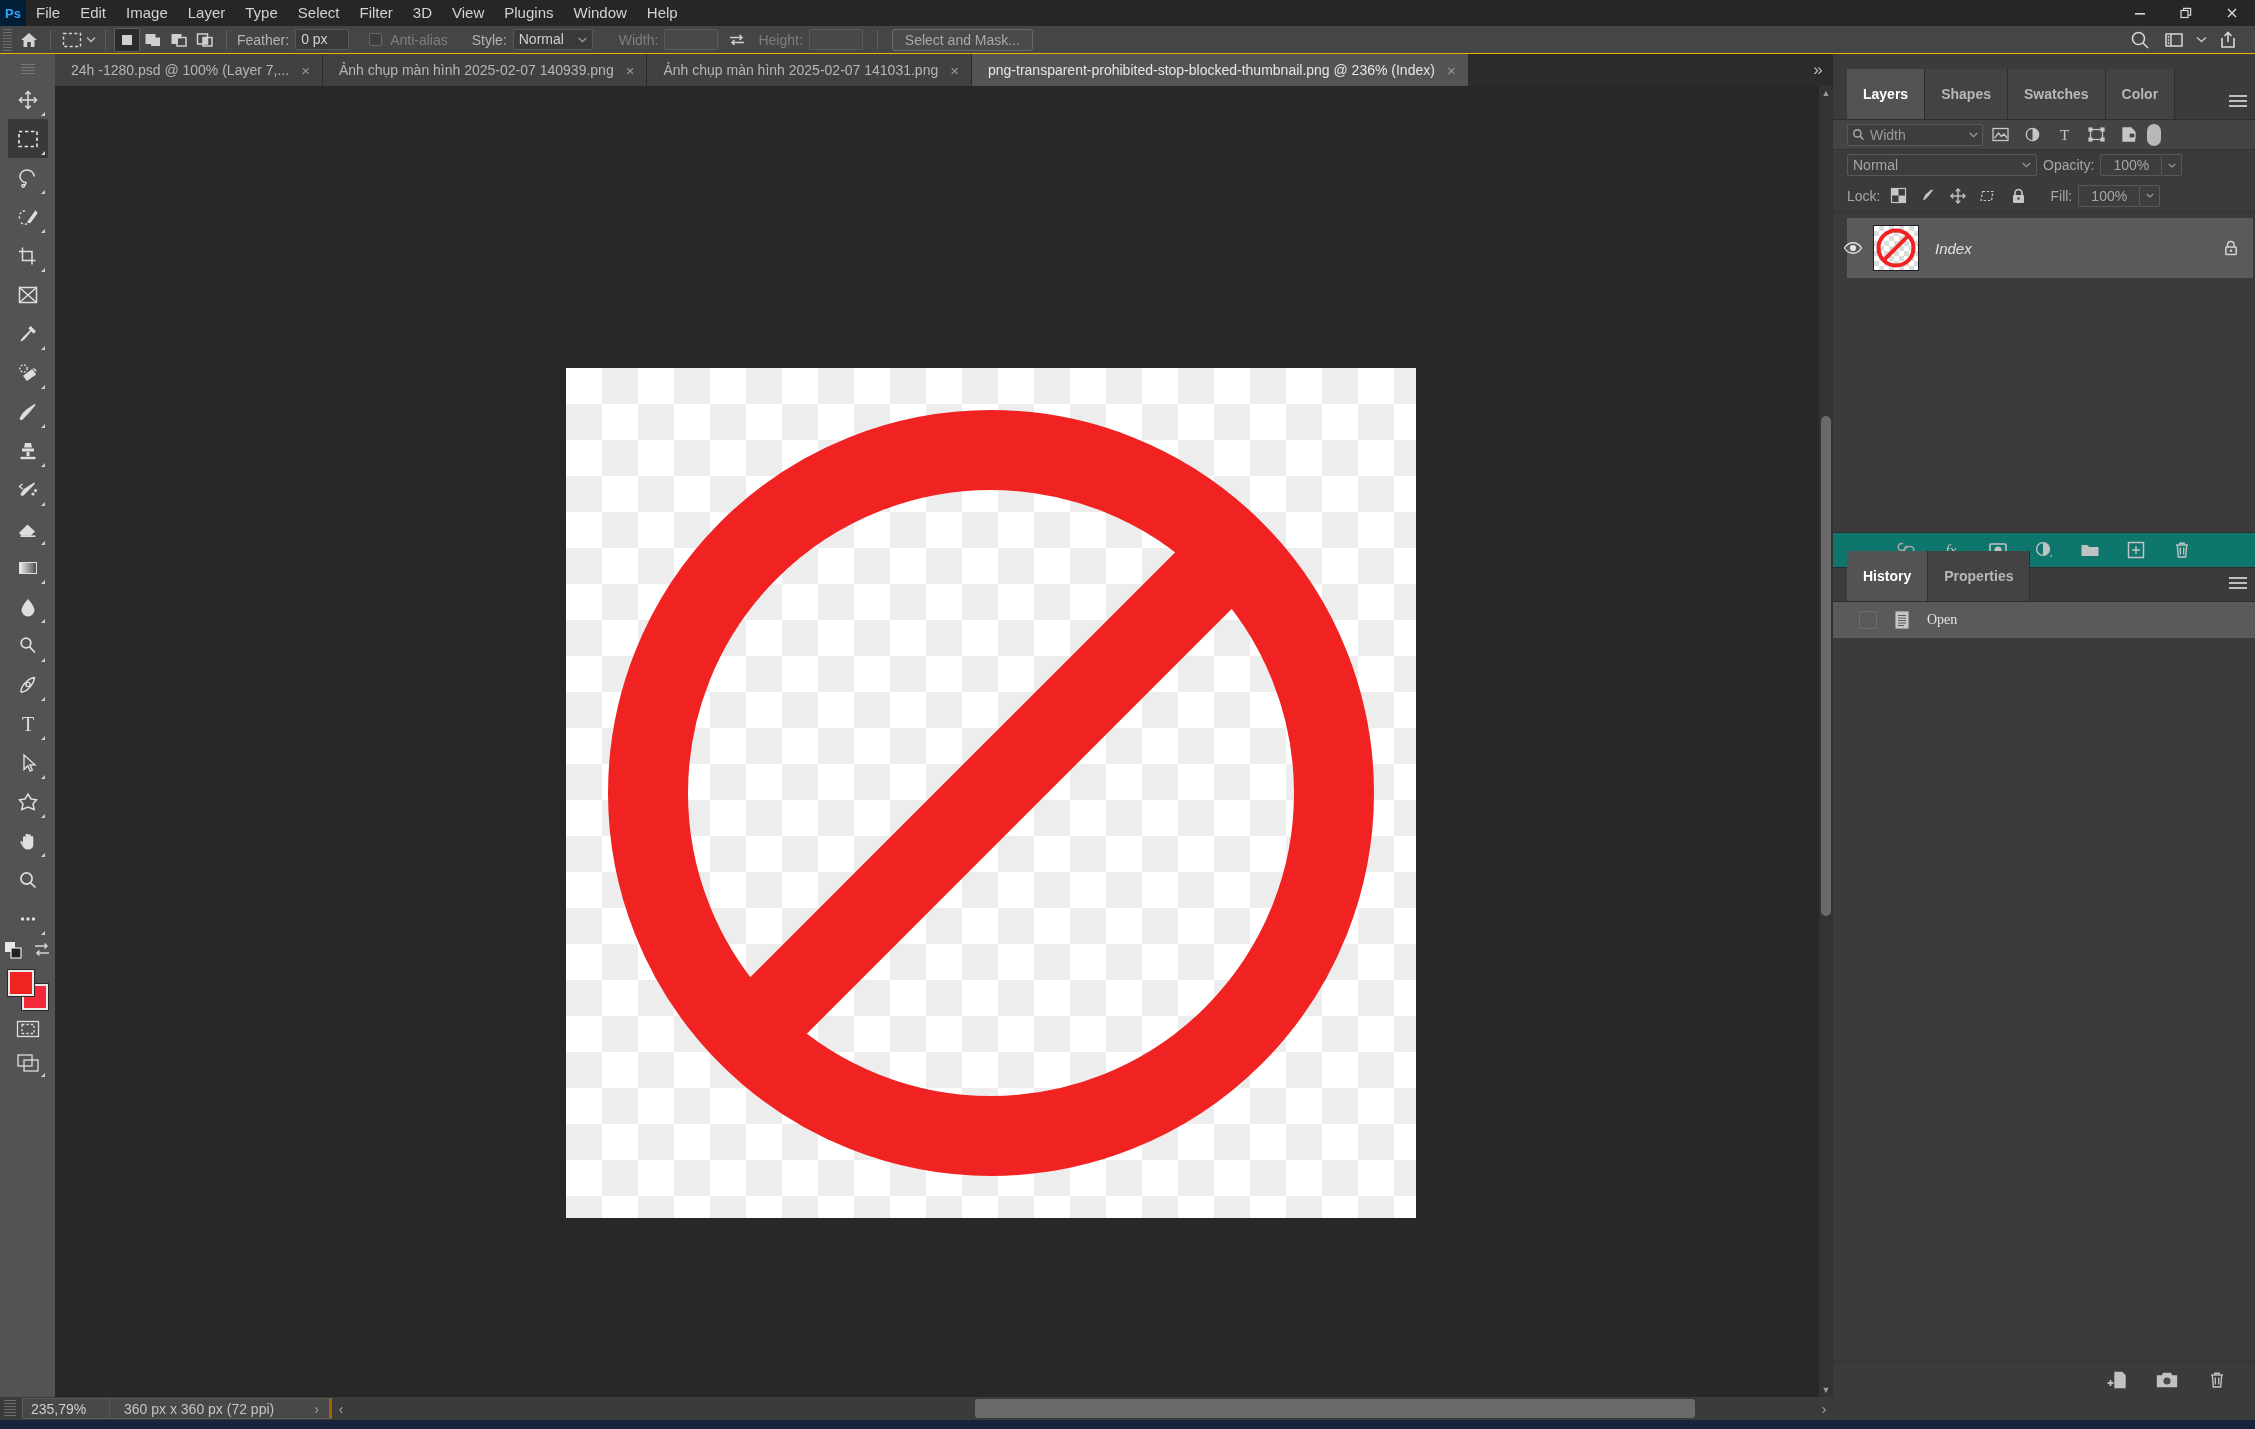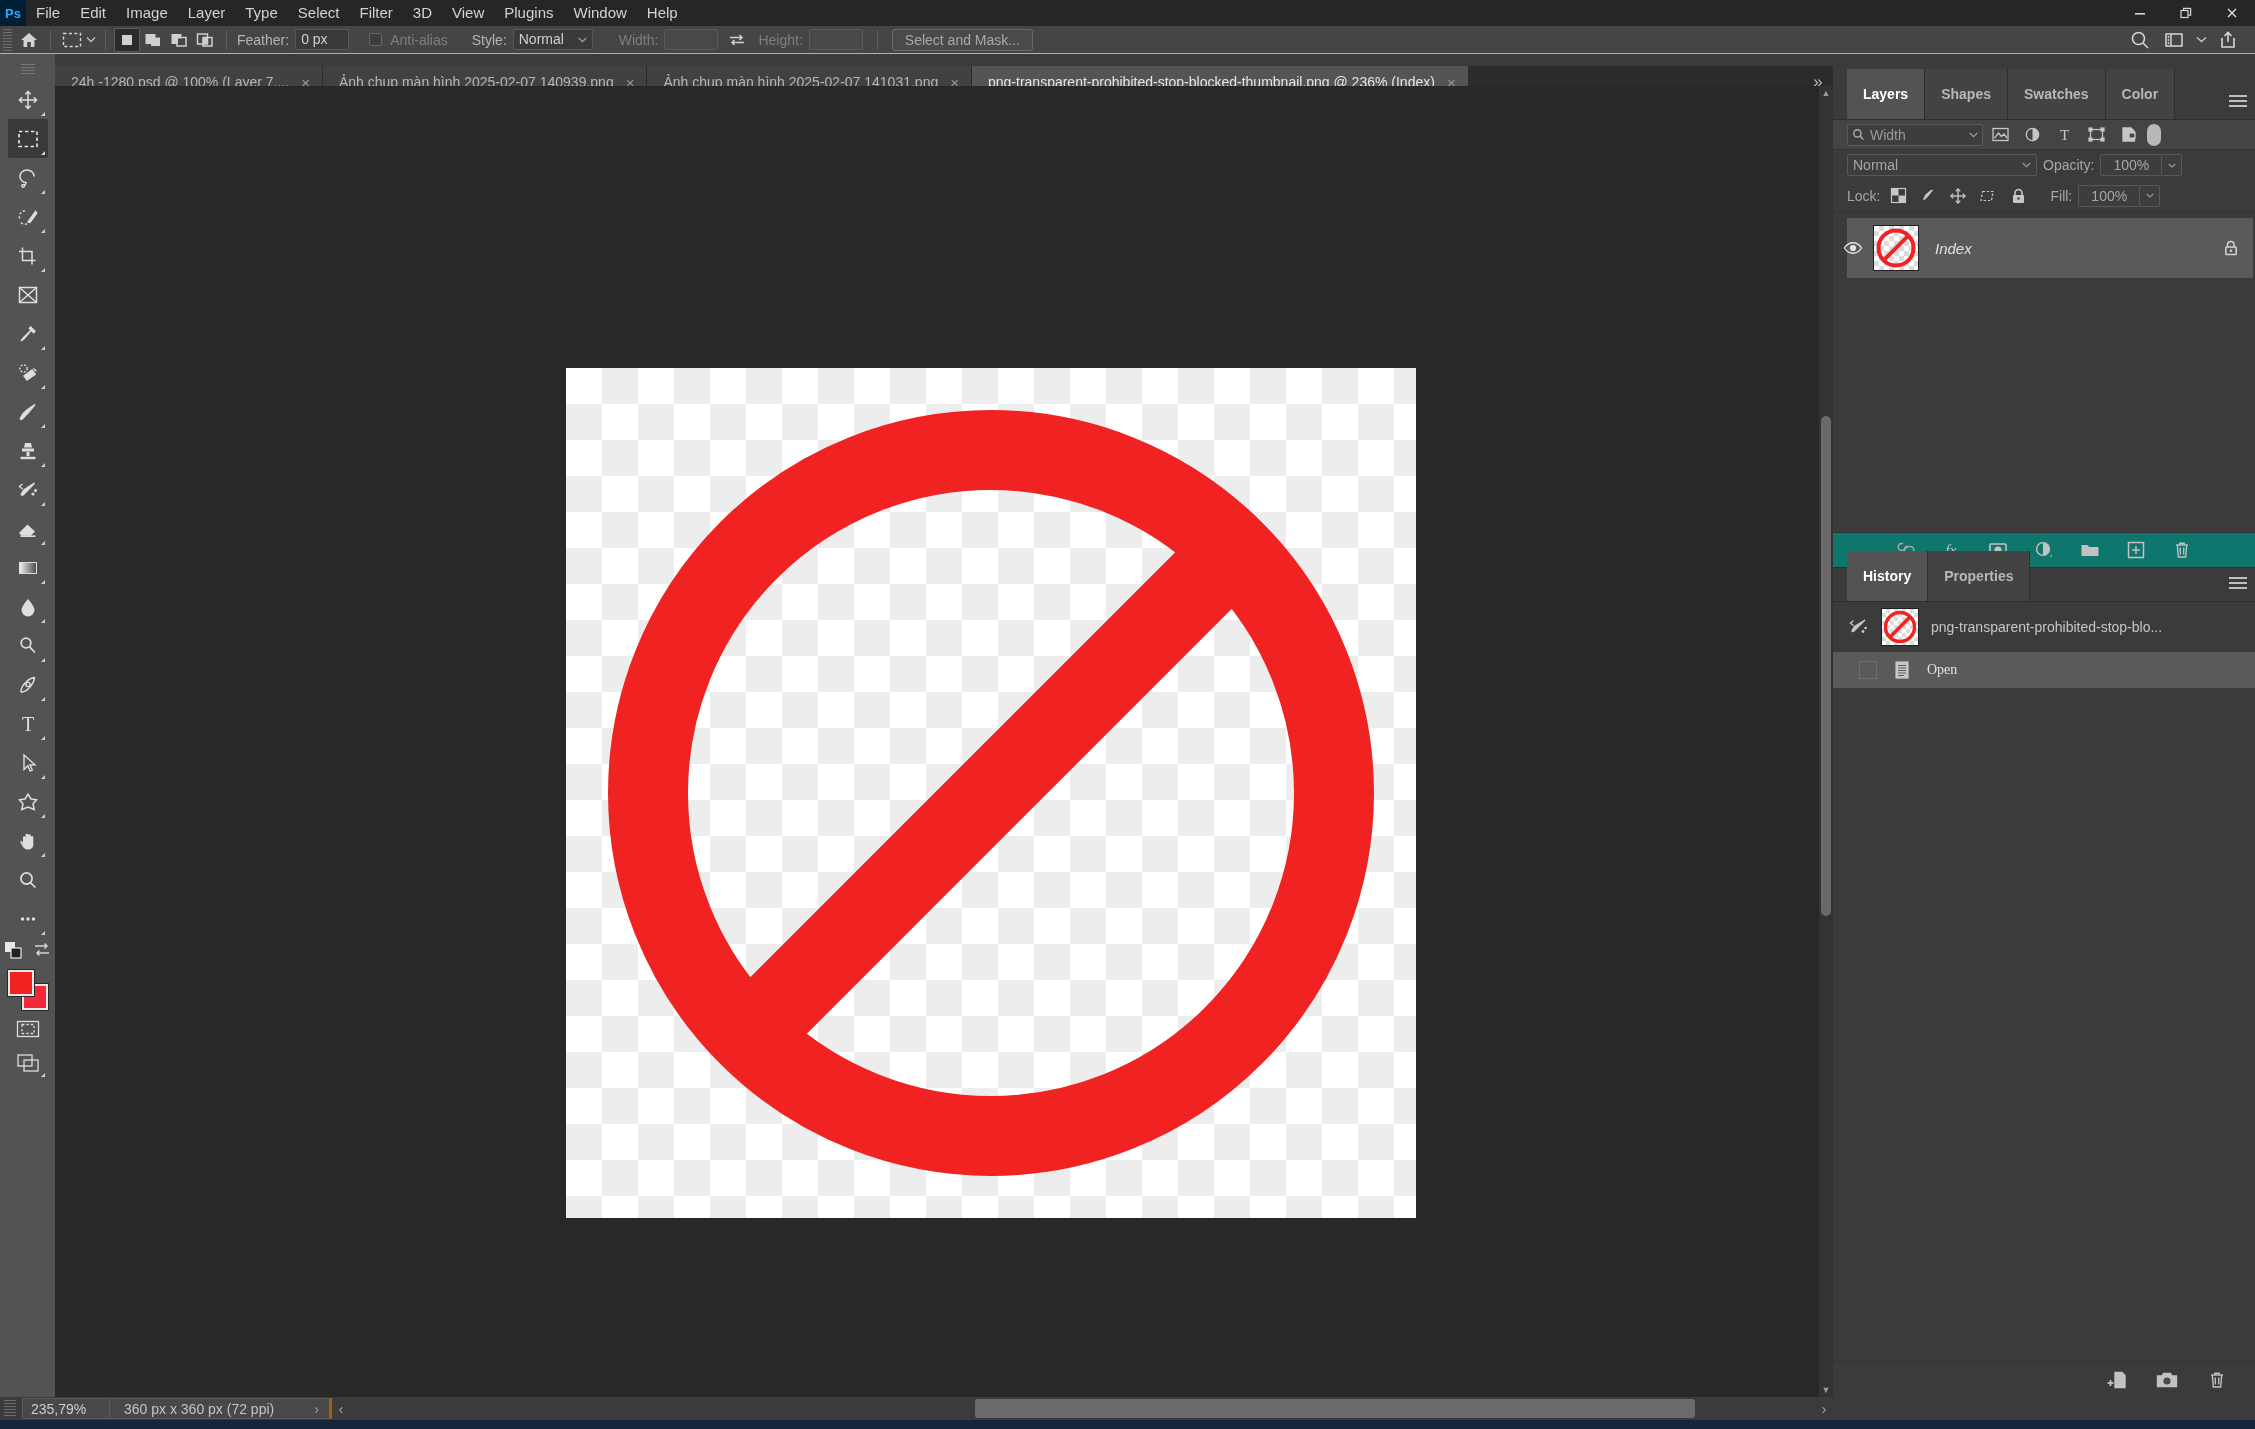--- a/index.html
+++ b/index.html
@@ -40,21 +40,21 @@
   .ob-input.w{width:54px;}
   .ob-check{width:13px;height:13px;border:1px solid #666;background:#3d3d3d;border-radius:2px;margin-right:6px;}
   .ob-select{height:21px;width:80px;background:#3a3a3a;border:1px solid #585858;border-radius:2px;
              color:#cfcfcf;font-size:14px;padding:0 5px;line-height:19px;display:flex;align-items:center;justify-content:space-between;}
   .ob-btn{height:22px;background:#4a4a4a;border:1px solid #6a6a6a;border-radius:3px;color:#a9a9a9;
           font-size:14px;padding:0 12px;display:flex;align-items:center;}
   .ob-right{margin-left:auto;display:flex;align-items:center;padding-right:10px;}
   .ob-right .ob-icon{width:34px;height:26px;}
 
   
-  .tabbar{position:absolute;left:55px;top:54px;width:1778px;height:32px;background:#2b2b2b;display:flex;align-items:flex-start;margin-top:12px;}
+  .tabbar{position:absolute;left:55px;top:54px;width:1778px;height:32px;background:#2b2b2b;display:flex;align-items:flex-start;}
   .tab{height:32px;display:flex;align-items:center;padding:0 12px 0 16px;background:#414141;
        border-right:1px solid #2b2b2b;font-size:14px;color:#b6b6b6;max-width:420px;white-space:nowrap;}
   .tab.active{background:#545454;color:#e6e6e6;}
   .tab .tclose{margin-left:12px;font-size:15px;color:#9a9a9a;line-height:1;}
   .tabover{position:absolute;right:0;top:0;width:30px;height:32px;display:flex;align-items:center;justify-content:center;
            font-size:17px;color:#b8b8b8;background:#2b2b2b;}
 
   
   .toolbar{position:absolute;left:0;top:54px;width:55px;height:1343px;background:#535353;
            display:flex;flex-direction:column;align-items:center;padding-top:10px;}
@@ -776,39 +776,20 @@
       </div>
     </div>
 
     <div class="panel-tabs" style="padding-left:14px;">
       <div class="ptab active">History</div>
       <div class="ptab">Properties</div>
       <div class="pmenu"></div>
     </div>
 
     <div class="histlist">
-      <div class="histrow-first" style="padding-left:10px;">
-        <div class="snapicon">
-          <svg width="22" height="20" viewBox="0 0 22 20" fill="none" stroke="#c6c6c6" stroke-width="1.3">
-            <path d="M18 3 L10 11 L7 14 C6 15 4.6 14.8 5.2 13.4 L7.6 9.4 Z" fill="#c6c6c6"></path>
-            <path d="M6.5 3.6 L3.4 6.2 L6.5 8.6"></path>
-            <circle cx="16" cy="14.5" r="0.8" fill="#c6c6c6"></circle>
-              <circle cx="18.6" cy="11" r="0.7" fill="#c6c6c6"></circle>
-          </svg>
-        </div>
-        <div class="hthumbbox">
-          <svg width="36" height="36" viewBox="0 0 36 36" style="position:absolute;left:0;top:0;">
-            <g fill="none" stroke="#f02222" stroke-width="3.4">
-              <circle cx="18" cy="18" r="14.5"></circle>
-                <line x1="7.8" y1="28.2" x2="28.2" y2="7.8"></line>
-            </g>
-          </svg>
-        </div>
-        <span style="margin-left:4px;">png-transparent-prohibited-stop-blo...</span>
-      </div>
 
       <div class="histrow sel" style="padding-left:18px;font-family:Liberation Serif, serif;">
         <div class="histcheck"></div>
         <div style="width:30px;display:flex;align-items:center;justify-content:center;">
           <svg width="18" height="20" viewBox="0 0 18 20" fill="none" stroke="#c6c6c6" stroke-width="1.2">
             <rect x="3" y="2" width="12" height="16" fill="#c6c6c6"></rect>
             <g stroke="#5a5a5a" stroke-width="1">
                 <line x1="5" y1="5.5" x2="13" y2="5.5"></line>
                 <line x1="5" y1="8" x2="13" y2="8"></line>
                 <line x1="5" y1="10.5" x2="13" y2="10.5"></line>

